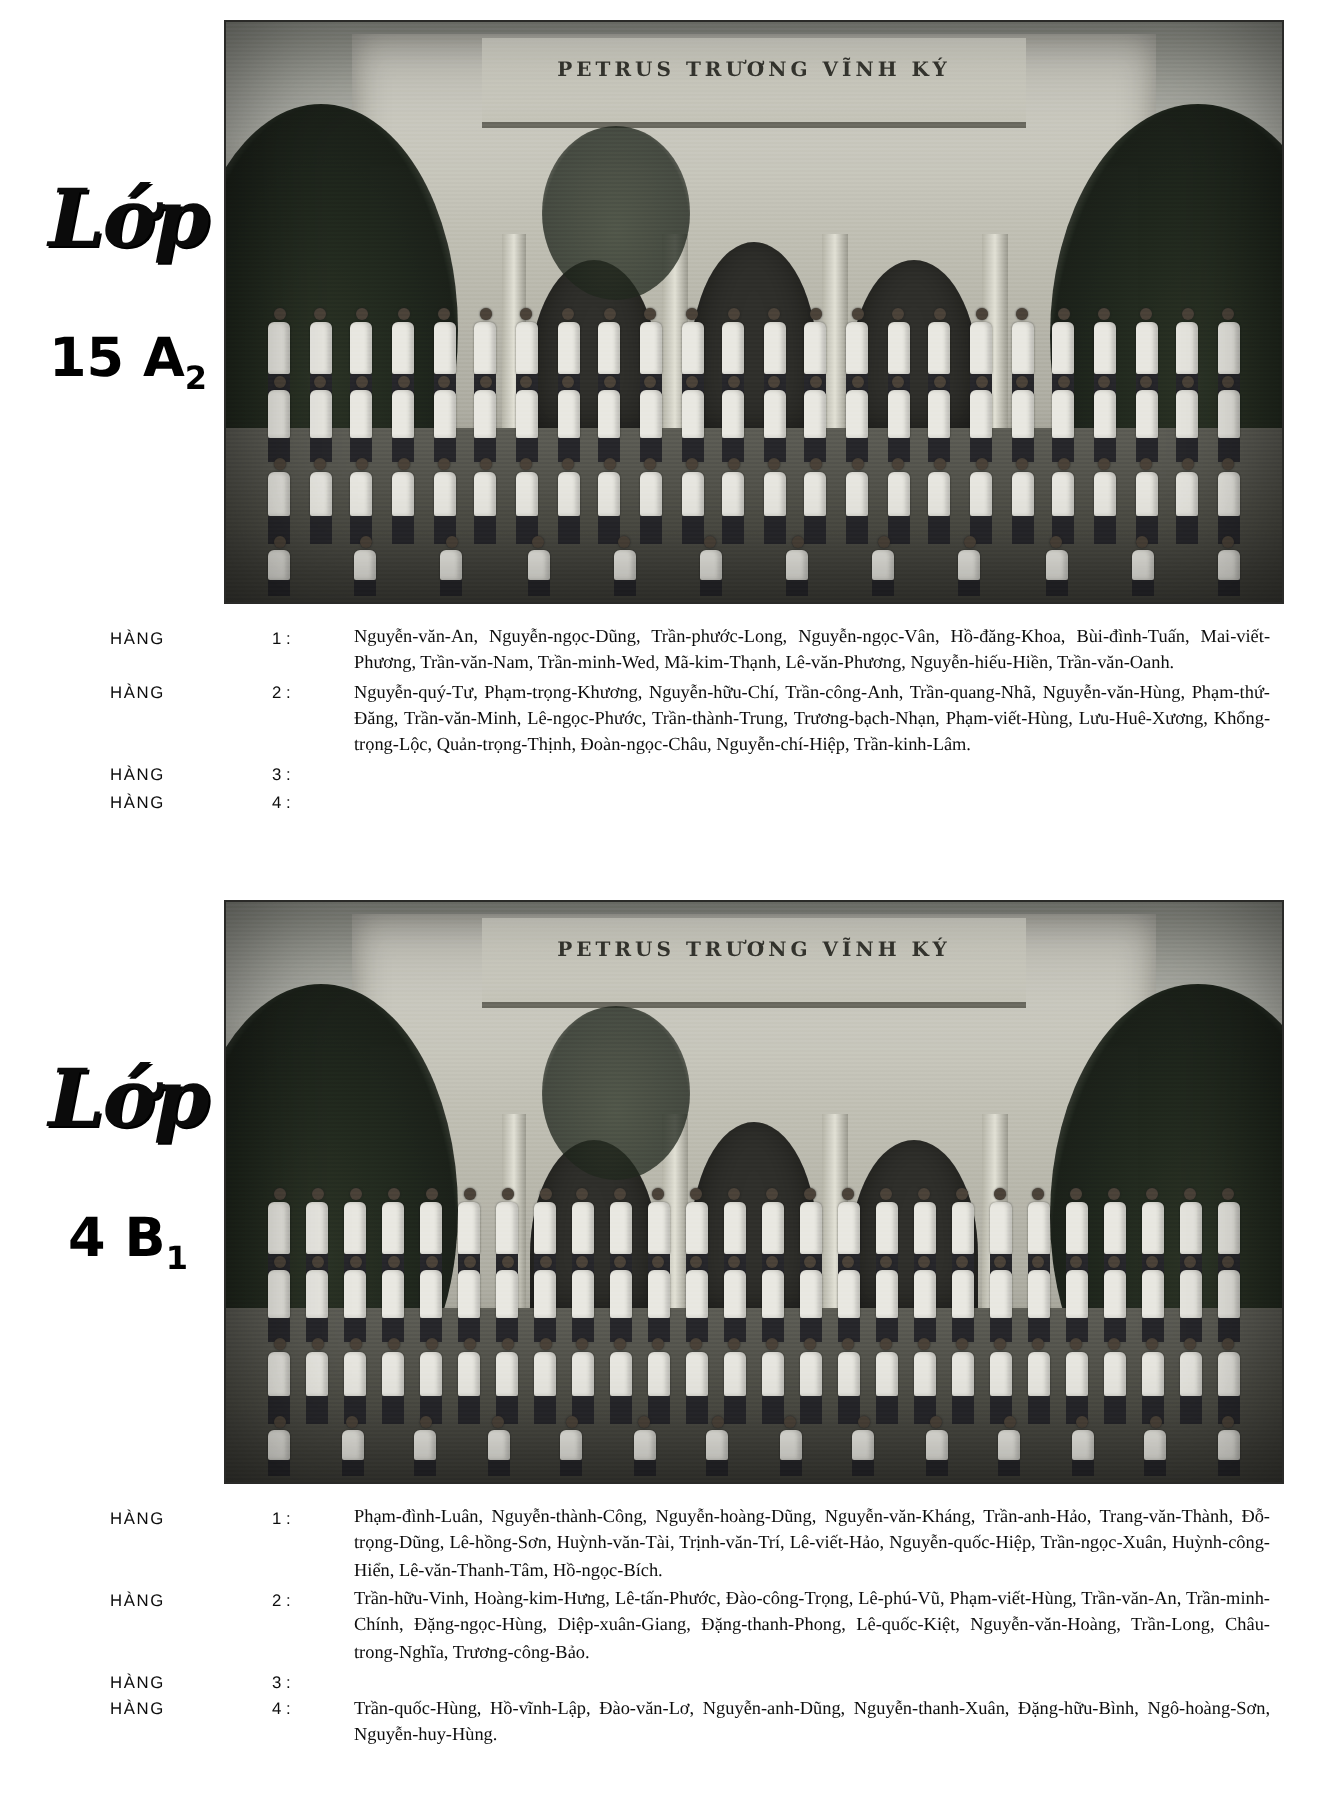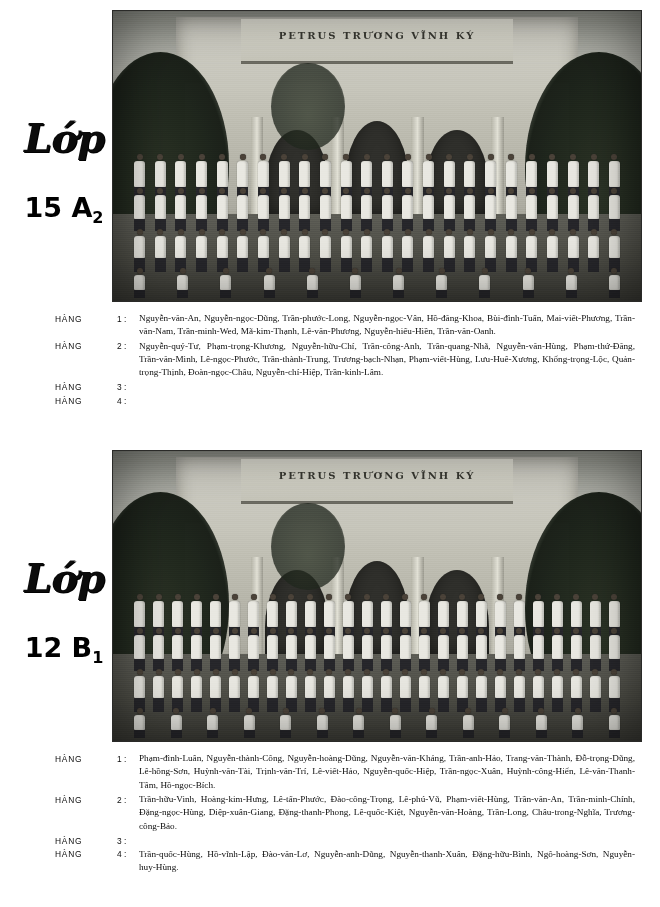--- a/index.html
+++ b/index.html
@@ -30,21 +30,20 @@
   }
   #section-0 { top: 0px; }
   #section-1 { top: 450px; }
 
   
   .class-label {
     position: absolute;
     left: 18px;
     width: 92px;
     text-align: center;
-    margin-top: 28px;
   }
   .lop-word {
     font-family: "DejaVu Serif", serif;
     font-size: 40px;
     font-weight: bold;
     font-style: italic;
     letter-spacing: -1px;
     color: #0b0b0b;
     line-height: 1;
     position: relative;
@@ -190,20 +189,21 @@
     width: 580px;
     font-family: "Liberation Serif", serif;
     font-size: 9.2px;
     line-height: 1.45;
     color: #0d0d0d;
   }
   .cap-row {
     display: flex;
     align-items: flex-start;
     margin-bottom: 1px;
+    gap: 19px;
   }
   .cap-label {
     flex: 0 0 62px;
     font-family: "Liberation Sans", sans-serif;
     font-size: 8.4px;
     letter-spacing: .8px;
     white-space: nowrap;
     padding-top: .5px;
   }
   .cap-num {
@@ -707,21 +707,21 @@
         <span class="cap-num">4 :</span>
       </div>
     </div>
   </div>
 
   <div class="section" id="section-1">
 
     <div class="class-label" style="top:80px;">
       <div class="lop-word">Lớp</div>
       <div class="class-name">
-        <span>12 B</span><span class="sub">1</span>
+        <span>4 B</span><span class="sub">1</span>
       </div>
     </div>
 
     <div class="photo" style="top:0px;">
       <div class="photo-inner">
         <div class="sky"></div>
         <div class="facade">
           <div class="pediment">
             <div class="pediment-text">PETRUS TRƯƠNG VĨNH KÝ</div>
           </div>

